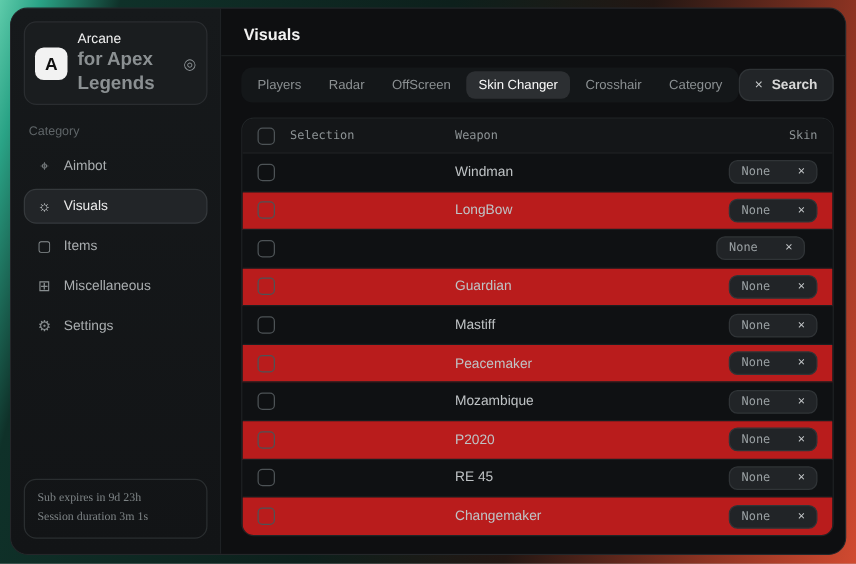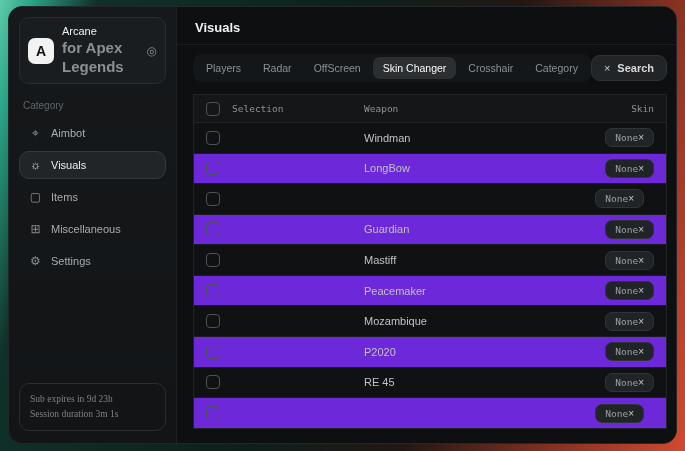--- a/index.html
+++ b/index.html
@@ -74,43 +74,43 @@
   .search-btn {
     margin-left:auto; display:flex; align-items:center; gap:7px;
     background:#222528; border:1px solid #2f3336; border-radius:9px;
     padding:6px 12px; color:#d8d8d8; font-size:11px; font-weight:bold;
     cursor:pointer;
   }
   .search-btn .x { font-size:11px; color:#c9cccd; font-weight:normal; }
 
   
   .table {
-    margin:6px 16px 14px; border:1px solid #202426; border-radius:0;
+    margin:6px 16px 14px; border:1px solid #202426; border-radius:10px;
     overflow:hidden; display:flex; flex-direction:column; flex:1;
   }
   .t-row {
     display:grid; grid-template-columns:16px 122px 1fr auto;
     align-items:center; padding:0 12px; column-gap:10px;
   }
   .t-head {
     height:28px; background:#141618; border-bottom:1px solid #202325;
     font-family:"DejaVu Sans Mono", monospace; font-size:9.5px; color:#8d9395;
   }
   .t-head .skin-h { justify-self:end; }
   .row { flex:1; min-height:30px; border-bottom:1px solid #1b1e20; }
   .row:last-child { border-bottom:none; }
-  .row.alt { background:#6d28d9; }
+  .row.alt { background:#b91c1c; }
   .row:not(.alt) { background:#0f1113; }
   .cbx {
     width:14px; height:14px; border:1.5px solid #4d5356; border-radius:4px;
     background:transparent; cursor:pointer;
   }
   .weapon { color:#bfc3c5; font-size:11px; }
   .skin-pill {
-    justify-self:end; display:flex; align-items:center; gap:0;
+    justify-self:end; display:flex; align-items:center; gap:22px;
     background:#212427; border:1px solid #30343- 7; border:1px solid #303437;
     border-radius:7px; padding:3px 9px; cursor:pointer;justify-content:flex-end;
   }
   .skin-pill .val {
     font-family:"DejaVu Sans Mono", monospace; font-size:9.5px; color:#9aa0a3;
   }
   .skin-pill .clear { font-size:10px; color:#c7cacc; cursor:pointer; }
 </style>
 </head>
 <body>
@@ -264,20 +264,21 @@
           <div></div>
         <div class="weapon">RE 45</div>
         <div class="skin-pill">
           <span class="val">None</span>
           <span class="clear">×</span>
         </div>
       </div>
       <div class="t-row row alt">
         <div class="cbx"></div>
           <div></div>
+        <div class="weapon">Changemaker</div>
         <div class="skin-pill">
           <span class="val">None</span>
           <span class="clear">×</span>
         </div>
       </div>
     </div>
   </div>
 </div>
 
 </body></html>

